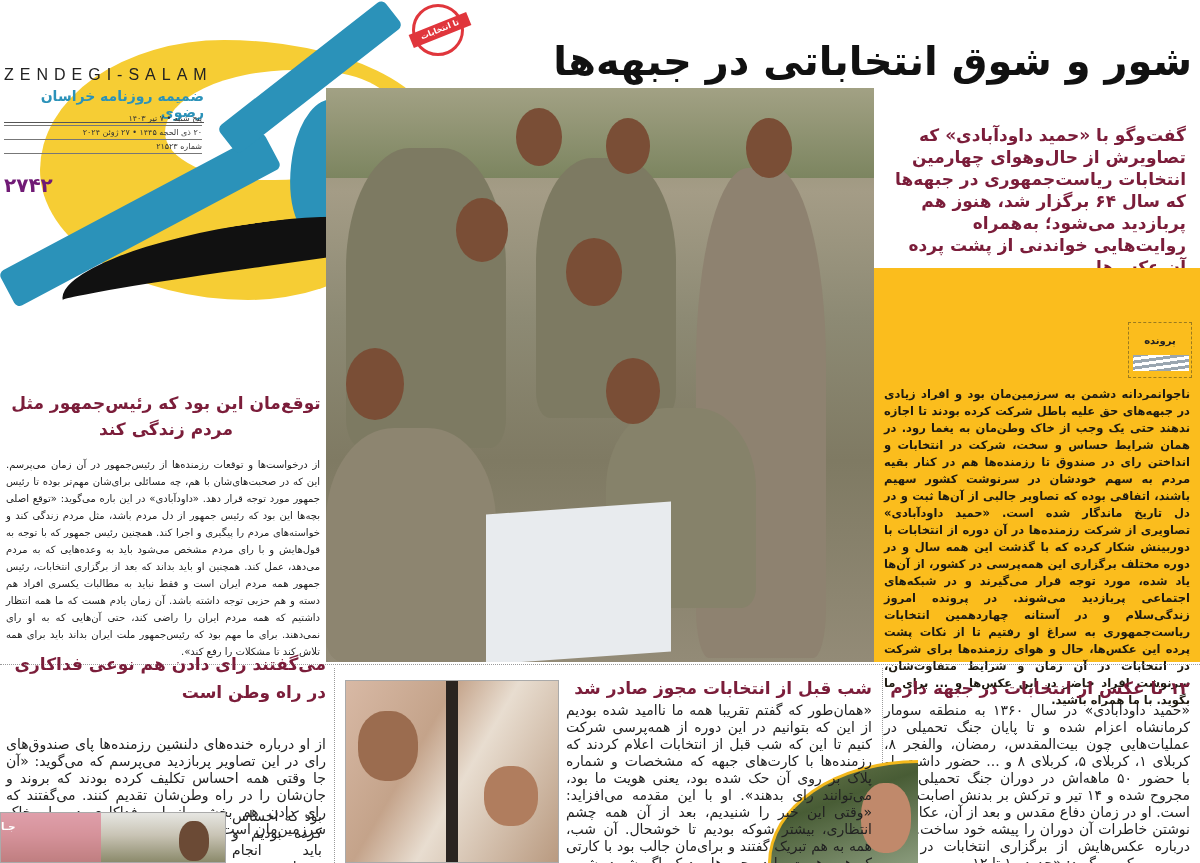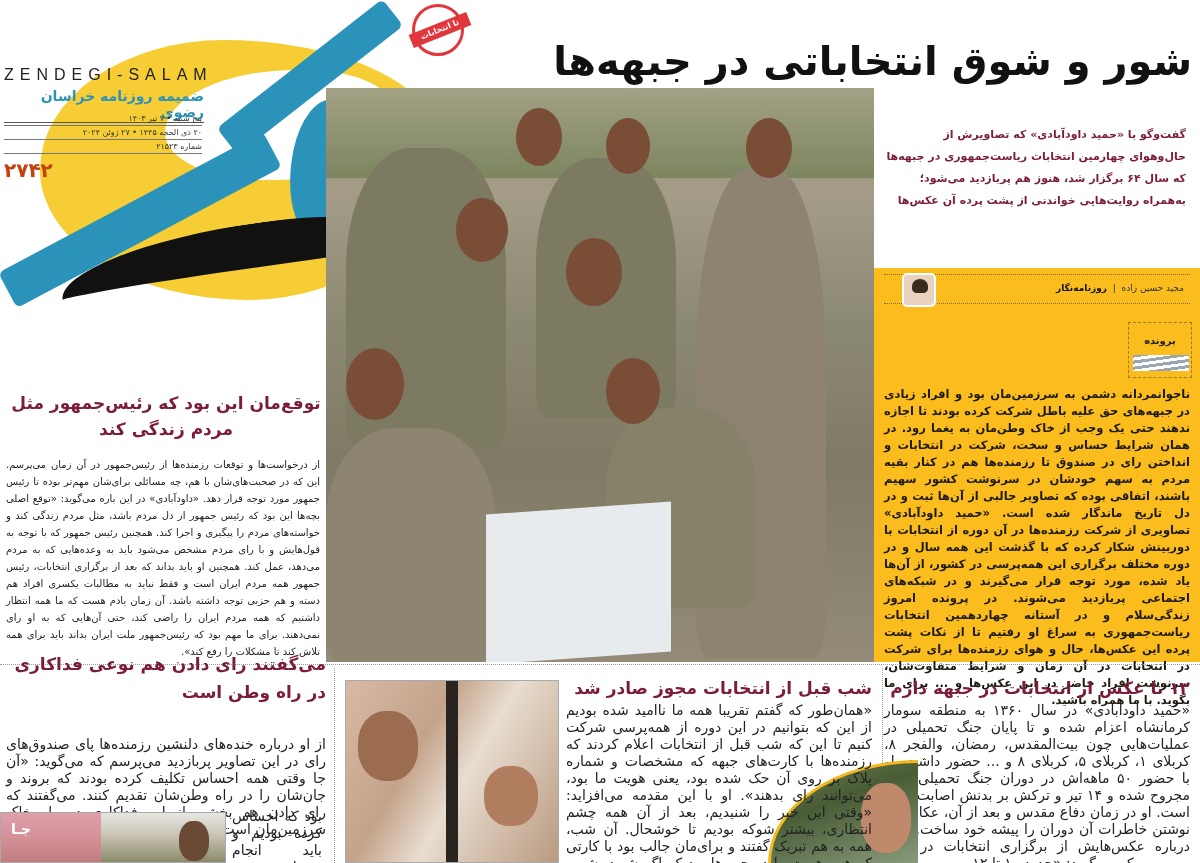--- a/index.html
+++ b/index.html
@@ -10,39 +10,39 @@
   .masthead { position: absolute; left: 0; top: 0; width: 440px; height: 300px; }
   .mast-blob { position: absolute; left: 40px; top: 40px; width: 400px; height: 260px; background: #f6cd34; border-radius: 46% 54% 48% 52% / 50% 40% 60% 50%; }
   .mast-white { position: absolute; left: 165px; top: 70px; width: 230px; height: 110px; background: #fff; border-radius: 60% 40% 55% 45%; }
   .mast-blue1 { position: absolute; left: -10px; top: 200px; width: 300px; height: 40px; background: #2b92b9; transform: rotate(-28deg); border-radius: 6px; }
   .mast-blue2 { position: absolute; left: 205px; top: 60px; width: 210px; height: 34px; background: #2b92b9; transform: rotate(-38deg); border-radius: 6px; }
   .mast-blue3 { position: absolute; left: 290px; top: 100px; width: 70px; height: 140px; background: #2b92b9; border-radius: 40% 50% 30% 60%; transform: rotate(12deg); }
   .mast-black { position: absolute; left: 60px; top: 225px; width: 370px; height: 90px; border-top: 44px solid #111; border-radius: 55% 45% 0 0; transform: rotate(-8deg); }
   .mast-en { position: absolute; left: 4px; top: 66px; font-family: "Liberation Sans", sans-serif; font-size: 16px; letter-spacing: 6px; color: #222; }
   .mast-sub { position: absolute; left: 4px; top: 88px; width: 200px; font-size: 14px; font-weight: bold; color: #2b92b9; direction: rtl; text-align: right; border-bottom: 1px solid #555; padding-bottom: 2px; }
   .mast-line { position: absolute; left: 4px; width: 198px; font-size: 8px; color: #333; direction: rtl; text-align: right; border-bottom: 1px solid #777; padding: 2px 0; }
-  .mast-issue { position: absolute; left: 4px; top: 158px; font-size: 20px; font-weight: bold; color: #c2410c; }
+  .mast-issue { position: absolute; left: 4px; top: 173px; font-size: 20px; font-weight: bold; color: #701a75; }
 
   
   .stamp { position: absolute; left: 412px; top: 4px; width: 52px; height: 52px; border: 3px solid #e0363c; border-radius: 50%; }
   .stamp-band { position: absolute; left: -6px; top: 16px; width: 62px; height: 14px; background: #e0363c; color: #fff; font-size: 8px; font-weight: bold; text-align: center; line-height: 14px; transform: rotate(-22deg); direction: rtl; }
 
   
   .main-title { position: absolute; right: 8px; top: 38px; width: 720px; font-size: 40px; font-weight: bold; color: #111; direction: rtl; text-align: right; text-shadow: 0 0 4px #fff, 0 0 4px #fff; z-index: 5; }
 
   
   .main-photo { position: absolute; left: 326px; top: 88px; width: 548px; height: 574px; overflow: hidden;
     background: linear-gradient(180deg, #8c8a6c 0%, #a49c86 18%, #8d8a74 40%, #7f7a63 65%, #938b77 100%); }
   .photo-sky { position: absolute; left: 0; top: 0; width: 100%; height: 90px; background: linear-gradient(180deg,#a2a184,#7c8560); }
   .photo-box { position: absolute; left: 160px; top: 420px; width: 185px; height: 150px; background: #e8ebee; transform: skewY(-4deg); }
   .photo-fig { position: absolute; background: #7d7a62; border-radius: 40% 40% 10% 10%; }
   .photo-head { position: absolute; background: #7a4e36; border-radius: 50%; }
 
   
-  .lead { position: absolute; right: 14px; top: 124px; width: 300px; font-size: 11px; font-weight: bold; color: #7b1d3a; line-height: 22px; direction: rtl; text-align: right; }
+  .lead { position: absolute; right: 14px; top: 124px; width: 300px; font-size: 17px; font-weight: bold; color: #7b1d3a; line-height: 22px; direction: rtl; text-align: right; }
 
   
   .yellow { position: absolute; left: 874px; top: 268px; width: 326px; height: 394px; background: #fbbd1d; }
   .author-bar { position: absolute; left: 10px; top: 6px; width: 306px; height: 30px; border-top: 1px dotted #8a6a10; border-bottom: 1px dotted #8a6a10; }
   .author-avatar { position: absolute; left: 18px; top: -2px; width: 34px; height: 34px; background: #e9d3c0; border: 2px solid #fff; border-radius: 5px; overflow: hidden; }
   .author-avatar::after { content: ""; position: absolute; left: 8px; top: 4px; width: 16px; height: 14px; background: #3a2a1e; border-radius: 50% 50% 30% 30%; }
   .author-text { position: absolute; right: 6px; top: 8px; font-size: 9px; color: #333; direction: rtl; }
   .author-text b { color: #111; }
   .file-badge { position: absolute; right: 8px; top: 54px; width: 64px; height: 56px; border: 1px dashed #9a7b20; background: #fbbd1d; }
   .file-badge-label { position: absolute; top: 12px; width: 100%; text-align: center; font-size: 10px; font-weight: bold; color: #222; direction: rtl; }
@@ -68,21 +68,21 @@
   .b-photo1 .face2 { position: absolute; right: 20px; top: 85px; width: 54px; height: 60px; background: #b07d5e; border-radius: 45%; }
   .b-photo1 .gun { position: absolute; left: 100px; top: 0; width: 12px; height: 183px; background: #2a2420; }
 
   .b-photo2 { position: absolute; left: 768px; top: 760px; width: 150px; height: 103px; border-top-left-radius: 150px 103px; overflow: hidden;
     background: linear-gradient(160deg, #6d7b4f 0%, #485c35 40%, #8a9b7c 100%); border-left: 3px solid #f2b81c; border-top: 3px solid #f2b81c; }
   .b-photo2 .face { position: absolute; left: 90px; top: 20px; width: 50px; height: 70px; background: #c0896b; border-radius: 45%; }
 
   .b-photo3 { position: absolute; left: 0; top: 812px; width: 226px; height: 51px; border: 1px solid #aaa;
     background: linear-gradient(180deg, #e6e6e2 0%, #c9c4b5 45%, #8b8a6b 100%); overflow: hidden; }
   .b-photo3 .pink { position: absolute; left: 0; top: 0; width: 100px; height: 51px; background: rgba(220,120,140,0.65); }
-  .b-photo3 .logo { position: absolute; left: 10px; top: 8px; color: #fff; font-size: 14px; font-weight: bold; direction: rtl; }
+  .b-photo3 .logo { position: absolute; left: 0; top: 8px; color: #fff; font-size: 10px; font-weight: bold; direction: rtl; }
   .b-photo3 .face { position: absolute; left: 178px; top: 8px; width: 30px; height: 40px; background: #6b4a35; border-radius: 45%; }
 </style>
 </head>
 <body>
 
 <div class="masthead">
   <div class="mast-blob"></div>
   <div class="mast-white"></div>
   <div class="mast-blue1"></div>
   <div class="mast-blue2"></div>
@@ -115,28 +115,20 @@
   <div class="photo-head" style="left:280px;top:270px;width:54px;height:66px;"></div>
   <div class="photo-head" style="left:20px;top:260px;width:58px;height:72px;"></div>
   <div class="photo-box"></div>
 </div>
 
 <div class="main-title">شور و شوق انتخاباتی در جبهه‌ها</div>
 
 <div class="lead">گفت‌وگو با «حمید داودآبادی» که تصاویرش از حال‌وهوای چهارمین انتخابات ریاست‌جمهوری در جبهه‌ها که سال ۶۴ برگزار شد، هنوز هم پربازدید می‌شود؛ به‌همراه روایت‌هایی خواندنی از پشت پرده آن عکس‌ها</div>
 
 <div class="yellow">
-  <div class="author-bar">
-    <div class="author-avatar"></div>
-    <div class="author-text">
-      <span>مجید حسین زاده</span>
-      &nbsp;|&nbsp;
-      <b>روزنامه‌نگار</b>
-    </div>
-  </div>
   <div class="file-badge">
     <div class="file-badge-label">پرونده</div>
     <div class="file-badge-waves"></div>
   </div>
   <div class="y-text" style="right:10px;top:118px;width:306px;">ناجوانمردانه دشمن به سرزمین‌مان بود و افراد زیادی در جبهه‌های حق علیه باطل شرکت کرده بودند تا اجازه ندهند حتی یک وجب از خاک وطن‌مان به یغما رود. در همان شرایط حساس و سخت، شرکت در انتخابات و انداختن رای در صندوق تا رزمنده‌ها هم در کنار بقیه مردم به سهم خودشان در سرنوشت کشور سهیم باشند، اتفاقی بوده که تصاویر جالبی از آن‌ها ثبت و در دل تاریخ ماندگار شده است. «حمید داودآبادی» تصاویری از شرکت رزمنده‌ها در آن دوره از انتخابات با دوربینش شکار کرده که با گذشت این همه سال و در دوره مختلف برگزاری این همه‌پرسی در کشور، از آن‌ها یاد شده، مورد توجه قرار می‌گیرند و در شبکه‌های اجتماعی پربازدید می‌شوند. در پرونده امروز زندگی‌سلام و در آستانه چهاردهمین انتخابات ریاست‌جمهوری به سراغ او رفتیم تا از نکات پشت پرده این عکس‌ها، حال و هوای رزمنده‌ها برای شرکت در انتخابات در آن زمان و شرایط متفاوت‌شان، سرنوشت افراد حاضر در این عکس‌ها و ... برای ما بگوید. با ما همراه باشید.</div>
 </div>
 
 <div class="left-head">توقع‌مان این بود که رئیس‌جمهور مثل مردم زندگی کند</div>
 <div class="left-body">از درخواست‌ها و توقعات رزمنده‌ها از رئیس‌جمهور در آن زمان می‌پرسم. این که در صحبت‌های‌شان با هم، چه مسائلی برای‌شان مهم‌تر بوده تا رئیس جمهور مورد توجه قرار دهد. «داودآبادی» در این باره می‌گوید: «توقع اصلی بچه‌ها این بود که رئیس جمهور از دل مردم باشد، مثل مردم زندگی کند و خواسته‌های مردم را پیگیری و اجرا کند. همچنین رئیس جمهور که با توجه به قول‌هایش و با رای مردم مشخص می‌شود باید به وعده‌هایی که به مردم می‌دهد، عمل کند. همچنین او باید بداند که بعد از برگزاری انتخابات، رئیس جمهور همه مردم ایران است و فقط نباید به مطالبات یکسری افراد هم دسته و هم حزبی توجه داشته باشد. آن زمان یادم هست که ما همه انتظار داشتیم که همه مردم ایران را راضی کند، حتی آن‌هایی که به او رای نمی‌دهند. برای ما مهم بود که رئیس‌جمهور ملت ایران بداند باید برای همه تلاش کند تا مشکلات را رفع کند».</div>
 

